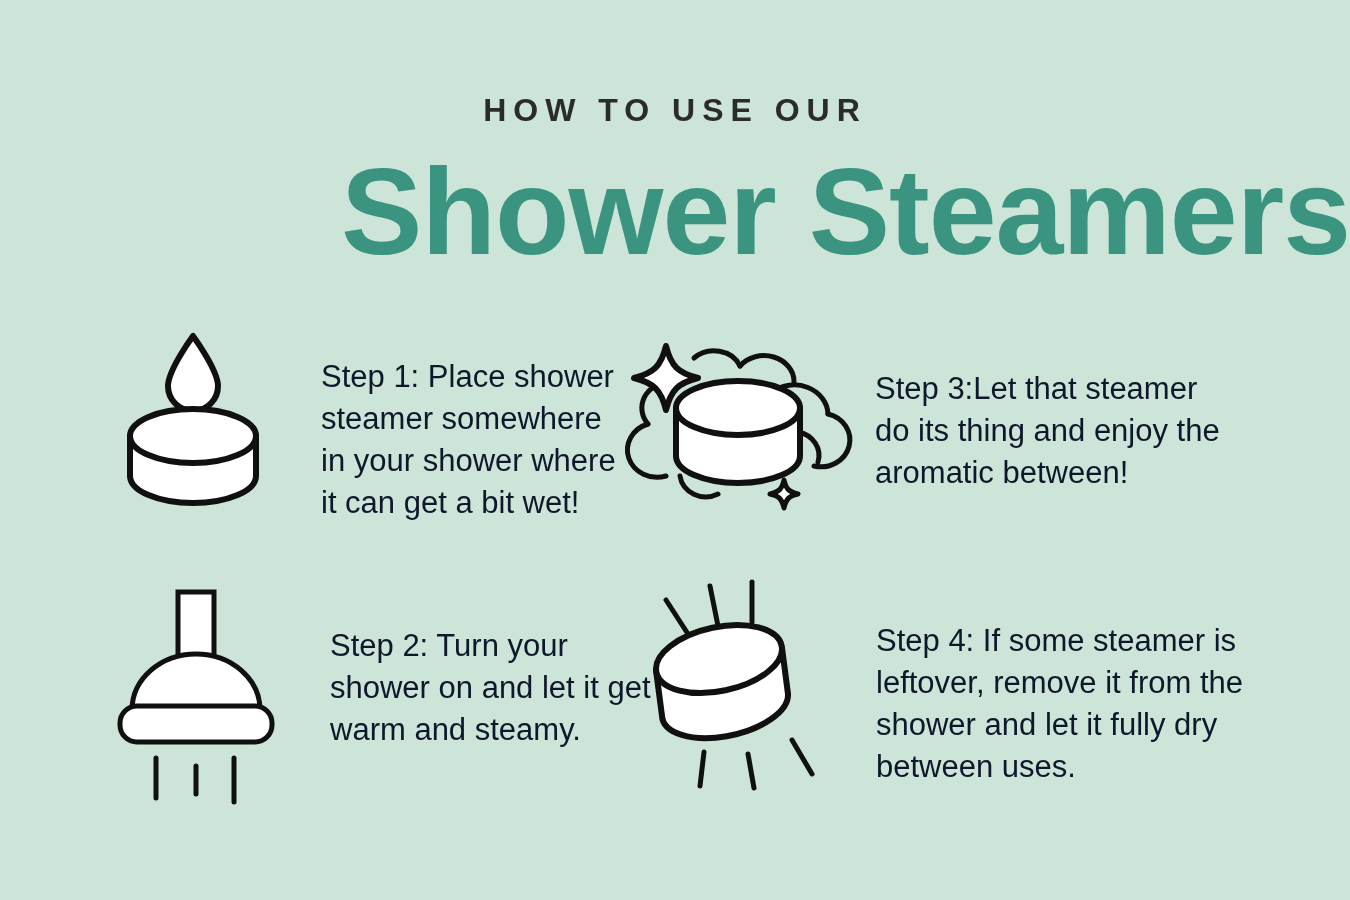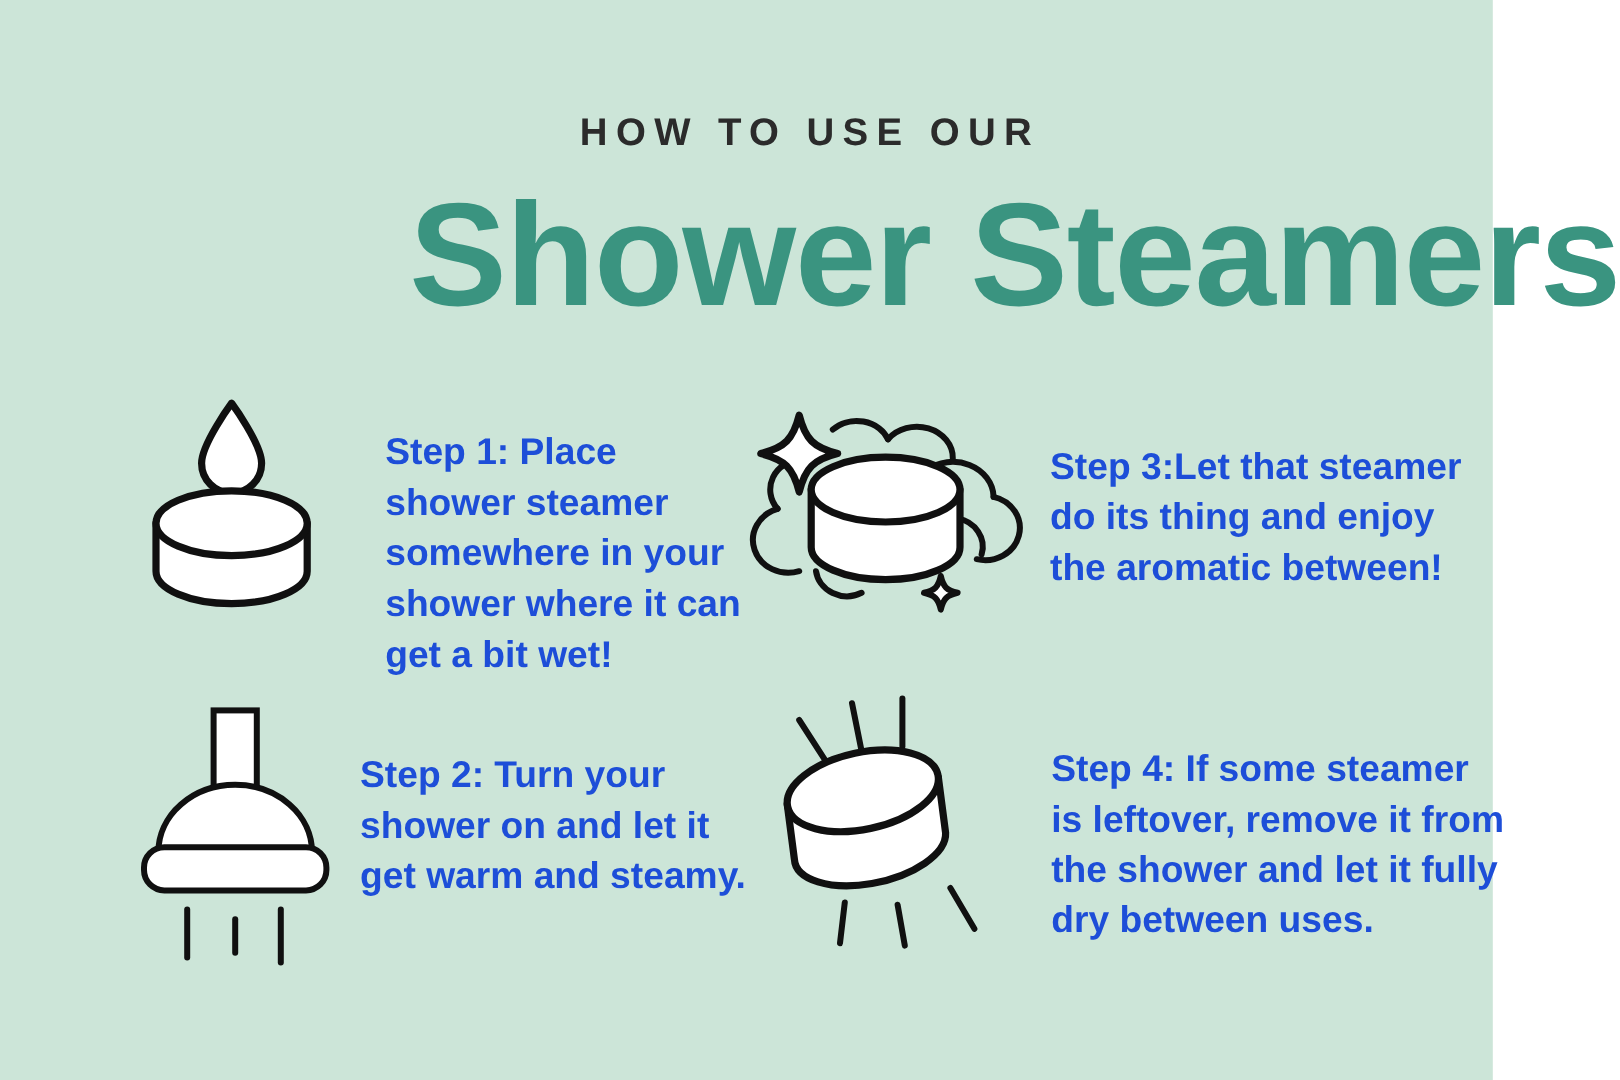--- a/index.html
+++ b/index.html
@@ -7,21 +7,21 @@
     padding: 0;
   }
   body {
     width: 1350px;
     height: 900px;
     overflow: hidden;
     font-family: "Liberation Sans", sans-serif;
   }
   #poster {
     position: relative;
-    width: 1244px;
+    width: 1350px;
     height: 900px;
     background: #cce5d8;
     box-sizing: border-box;
   }
 
   
   .eyebrow {
     position: absolute;
     top: 94px;
     left: 0;
@@ -50,31 +50,31 @@
   .step {
     position: absolute;
     display: flex;
     align-items: flex-start;
   }
   .step-icon {
     flex: 0 0 auto;
   }
   .step-text {
     font-size: 31px;
-    font-weight: bold;
+    font-weight: normal;
     line-height: 1.36;
-    color: #1d4ed8;
+    color: #0f172a;
     white-space: pre-line;
   }
 
   #step1 { left: 118px;  top: 318px; }
   #step1 .step-text { margin-left: 33px; width: 310px; padding-top: 38px; }
 
   #step2 { left: 100px;  top: 580px; }
-  #step2 .step-text { width: 330px; padding-top: 45px; }
+  #step2 .step-text { margin-left: 30px; width: 330px; padding-top: 45px; }
 
   #step3 { left: 632px;  top: 336px; }
   #step3 .step-text { margin-left: 28px; width: 350px; padding-top: 32px; }
 
   #step4 { left: 648px;  top: 572px; }
   #step4 .step-text { margin-left: 28px; width: 380px; padding-top: 48px; }
 
   svg { display: block; overflow: visible; }
 </style>
 </head>

